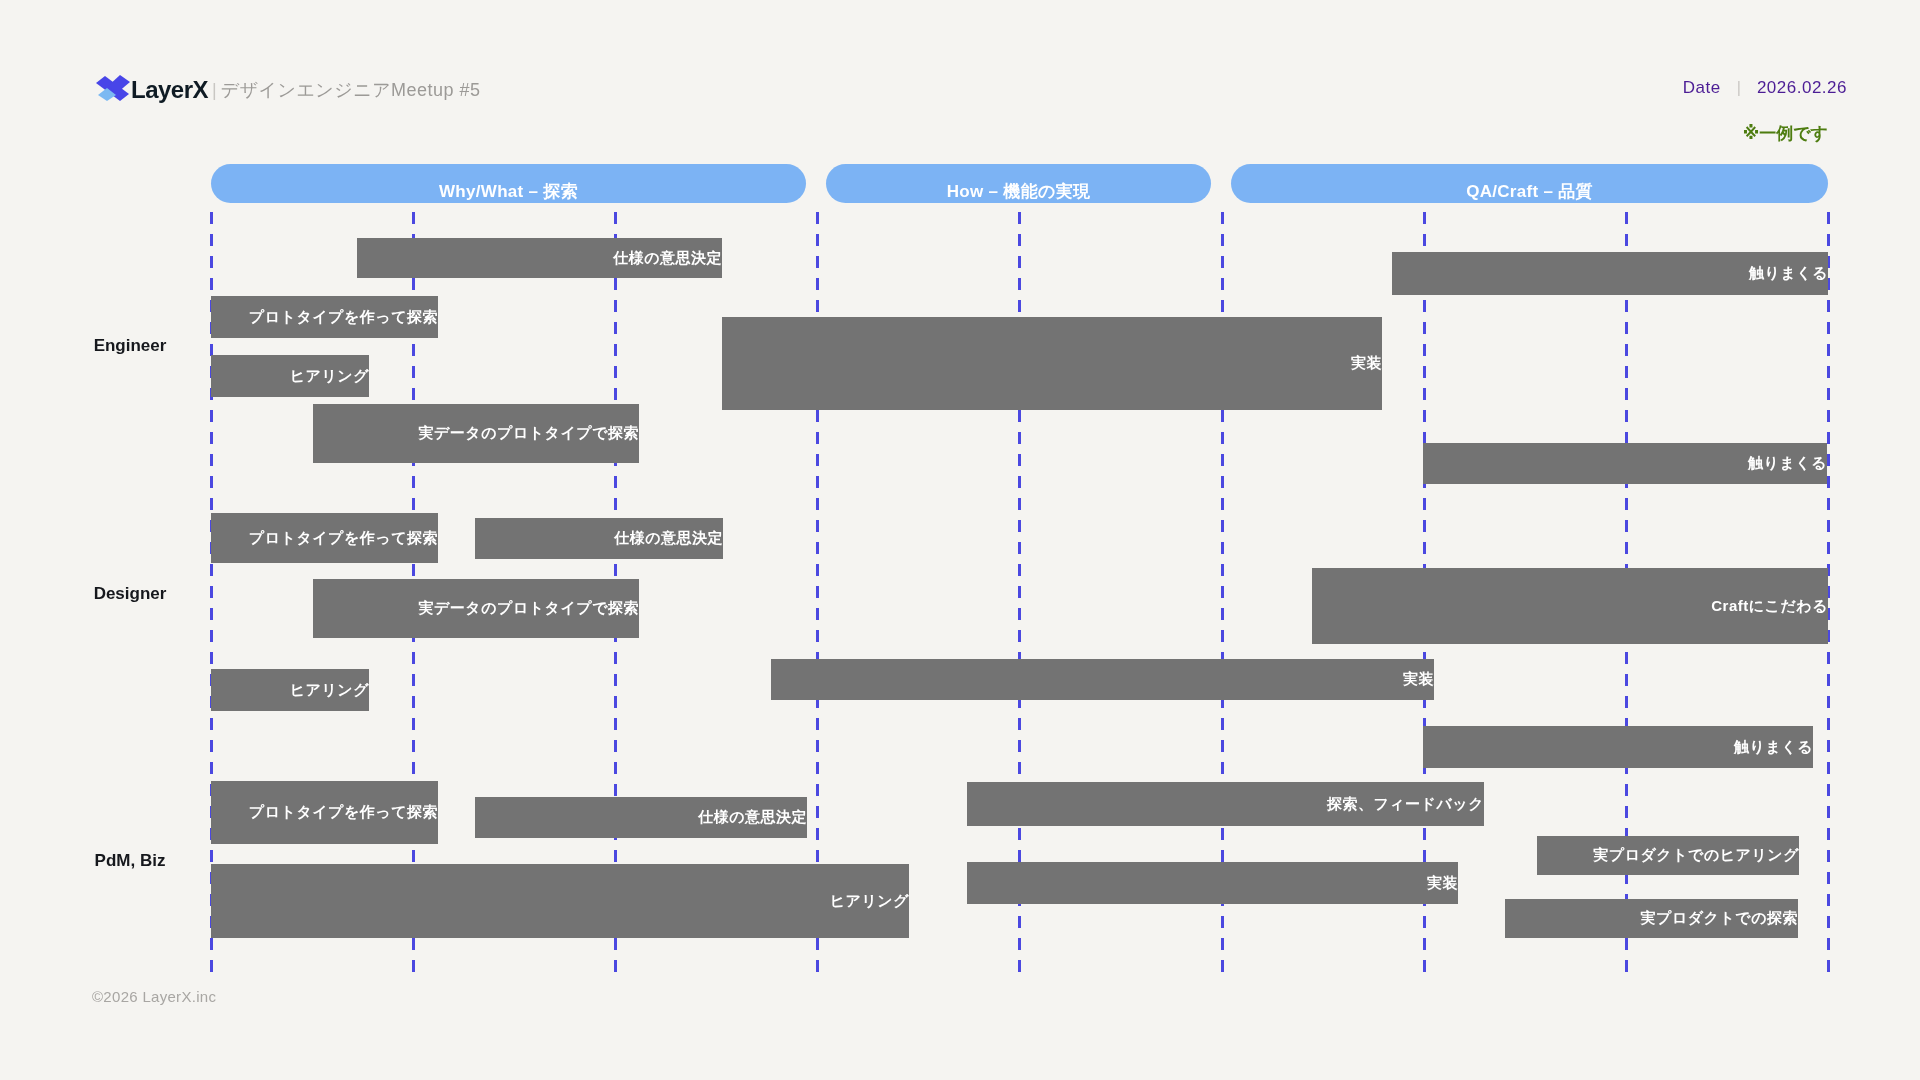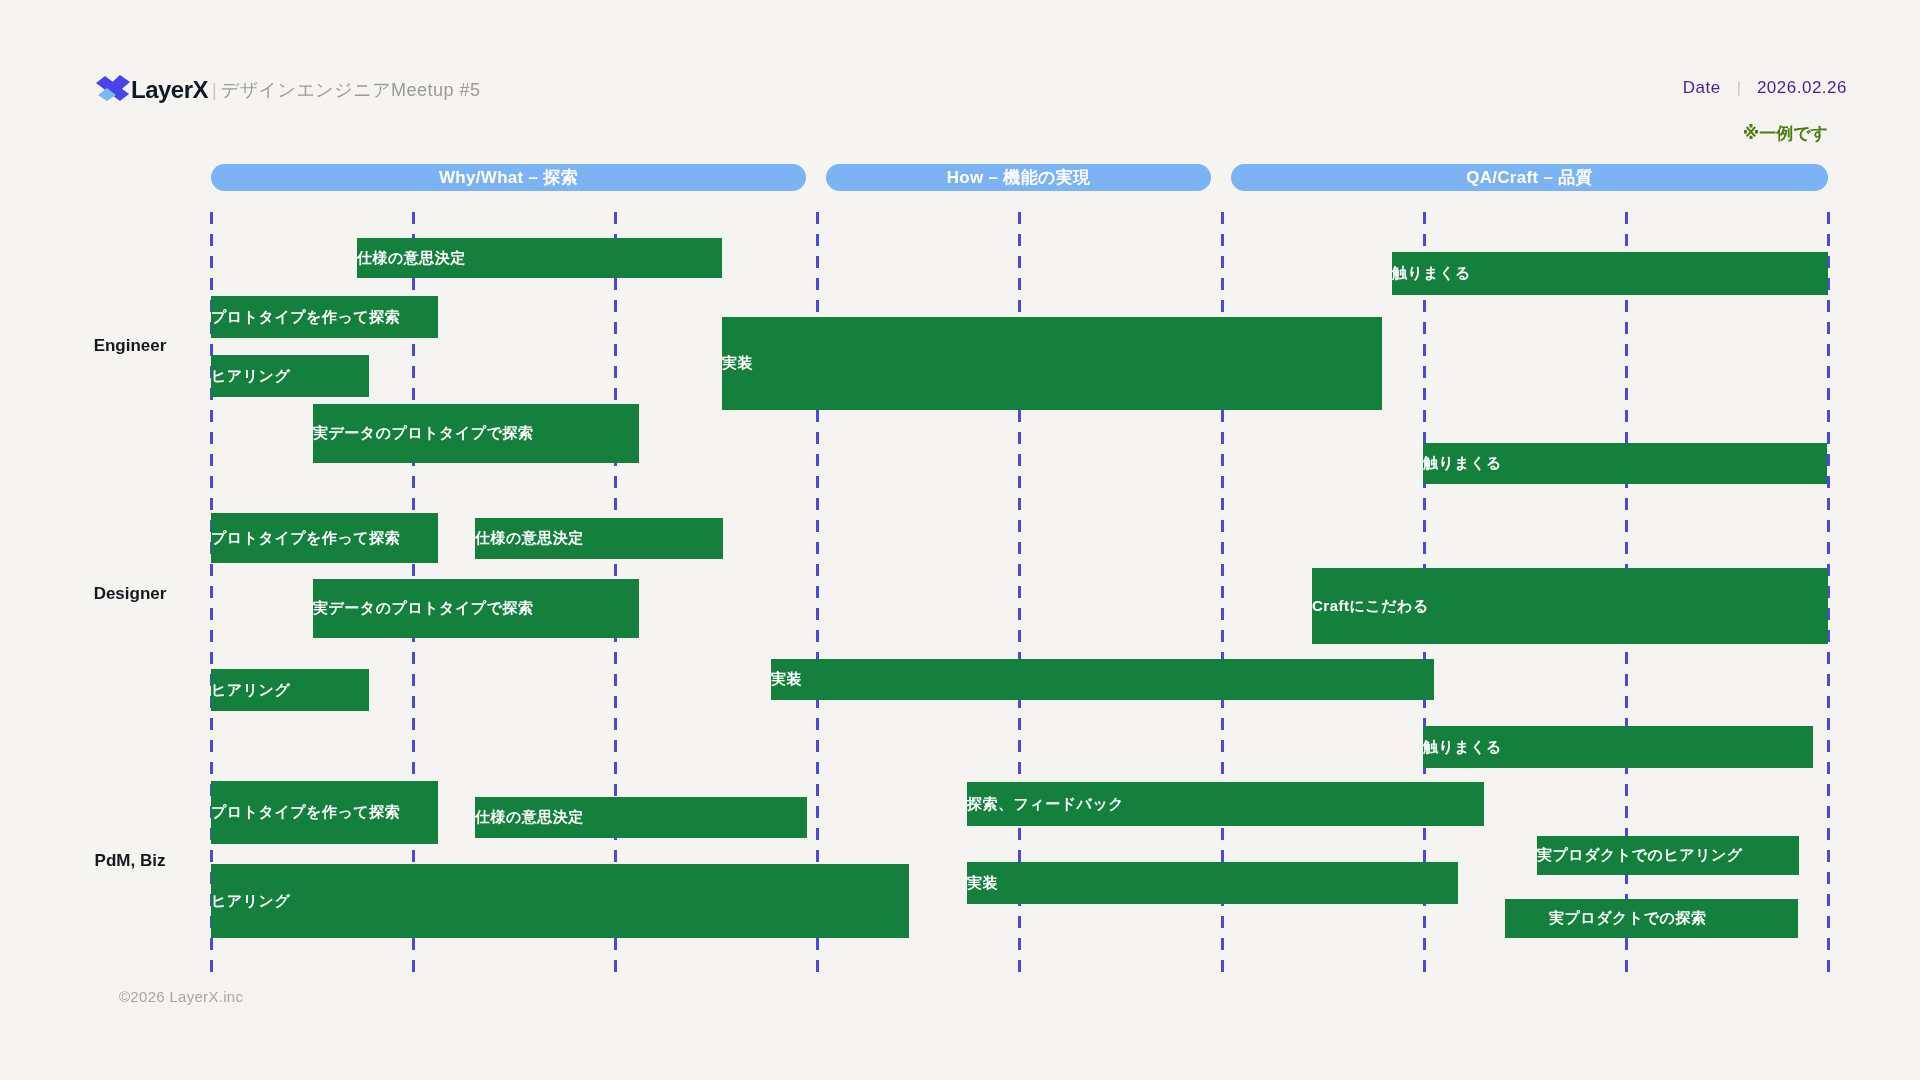--- a/index.html
+++ b/index.html
@@ -15,41 +15,41 @@
   .brand{font-size:24px;font-weight:700;color:#0F1B24;letter-spacing:-0.5px;}
   .hdr-sep{color:#C9C7C3;font-size:18px;font-weight:300;padding:0 4px;}
   .subtitle{font-size:18px;color:#9C9A97;letter-spacing:0.5px;}
   .date-wrap{position:absolute;top:78px;right:73px;display:flex;align-items:center;gap:16px;}
   .date-label,.date-value{font-size:17px;color:#4c1d95;letter-spacing:0.5px;}
   .date-sep{color:#C9C7C3;font-size:16px;}
   .note{position:absolute;top:122px;right:92px;font-size:17px;font-weight:700;color:#4d7c0f;}
   
   #chart{position:absolute;inset:0;}
   .phase-pill{
-    position:absolute;top:164px;height:27px;border-radius:20px;background:#7CB3F4;
-    display:flex;align-items:center;justify-content:center;z-index:3;
+    position:absolute;top:164px;height:39px;border-radius:20px;background:#7CB3F4;
+    display:flex;align-items:flex-end;justify-content:center;z-index:3;
   }
   .phase-pill span{color:#FFFFFF;font-size:17px;font-weight:700;letter-spacing:0.3px;}
   .grid-line{
     position:absolute;width:3px;z-index:1;
     background:repeating-linear-gradient(180deg,#4B48E0 0 12px,transparent 12px 22px);
   }
   .group-label{
     position:absolute;left:70px;width:120px;text-align:center;
     font-size:17px;font-weight:700;color:#16181D;z-index:2;transform:translateY(-50%);
   }
   .task-bar{
-    position:absolute;background:#15803d;z-index:2;
-    display:flex;align-items:center;justify-content:flex-start;
+    position:absolute;background:#737373;z-index:2;
+    display:flex;align-items:center;justify-content:flex-end;
   }
   .task-bar span{
     color:#FFFFFF;font-size:15px;font-weight:700;white-space:nowrap;letter-spacing:0.5px;
   }
   
-  .footer{position:absolute;left:92px;top:988px;font-size:15px;color:#A8A6A3;letter-spacing:0.3px;margin-left:27px;}
+  .footer{position:absolute;left:92px;top:988px;font-size:15px;color:#A8A6A3;letter-spacing:0.3px;}
 </style>
 </head>
 <body>
 
 <div class="hdr">
   <svg class="logo-mark" viewBox="0 0 36 34">
     <polygon points="1,10 10,3 34,21 25,28" fill="#4845E8"></polygon>
     <polygon points="25,2 35,9 22,20 13,13" fill="#4845E8"></polygon>
     <polygon points="3,22 12,15 21,22 12,28" fill="#7CB9F2"></polygon>
   </svg>

